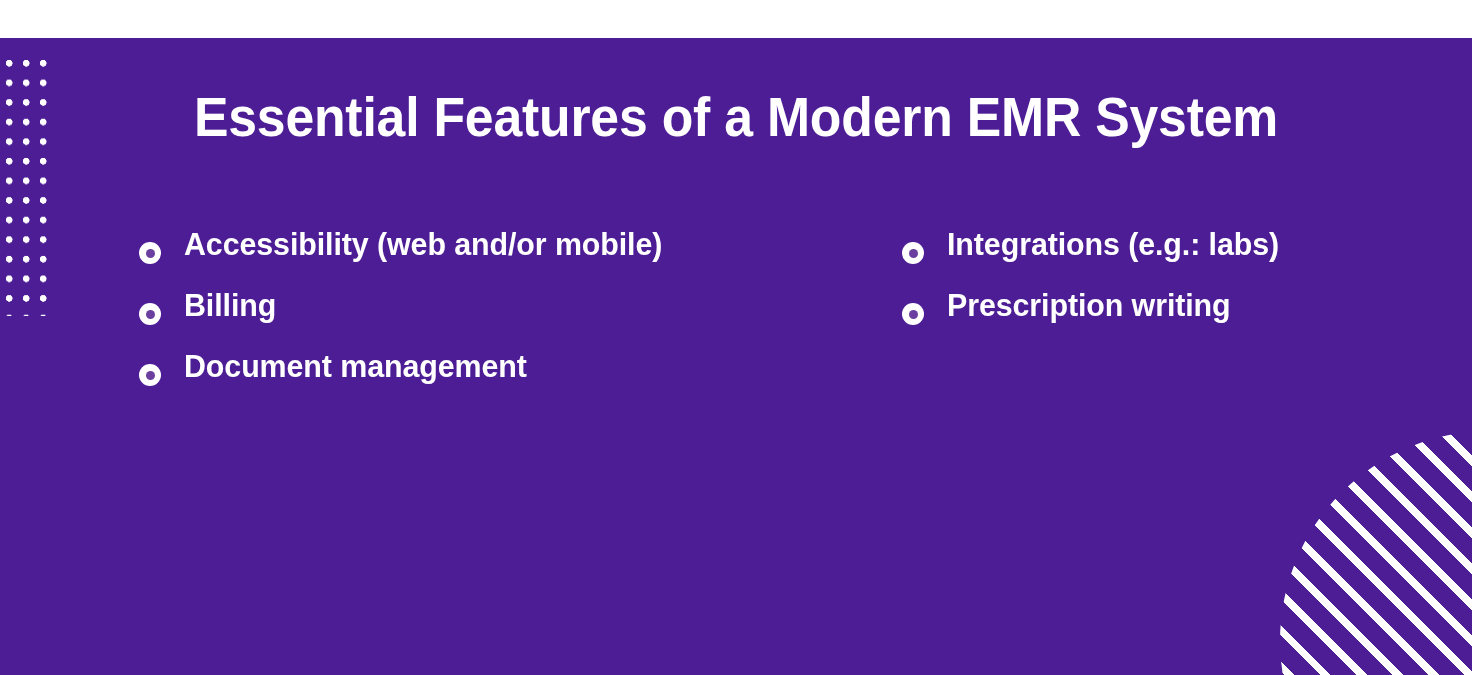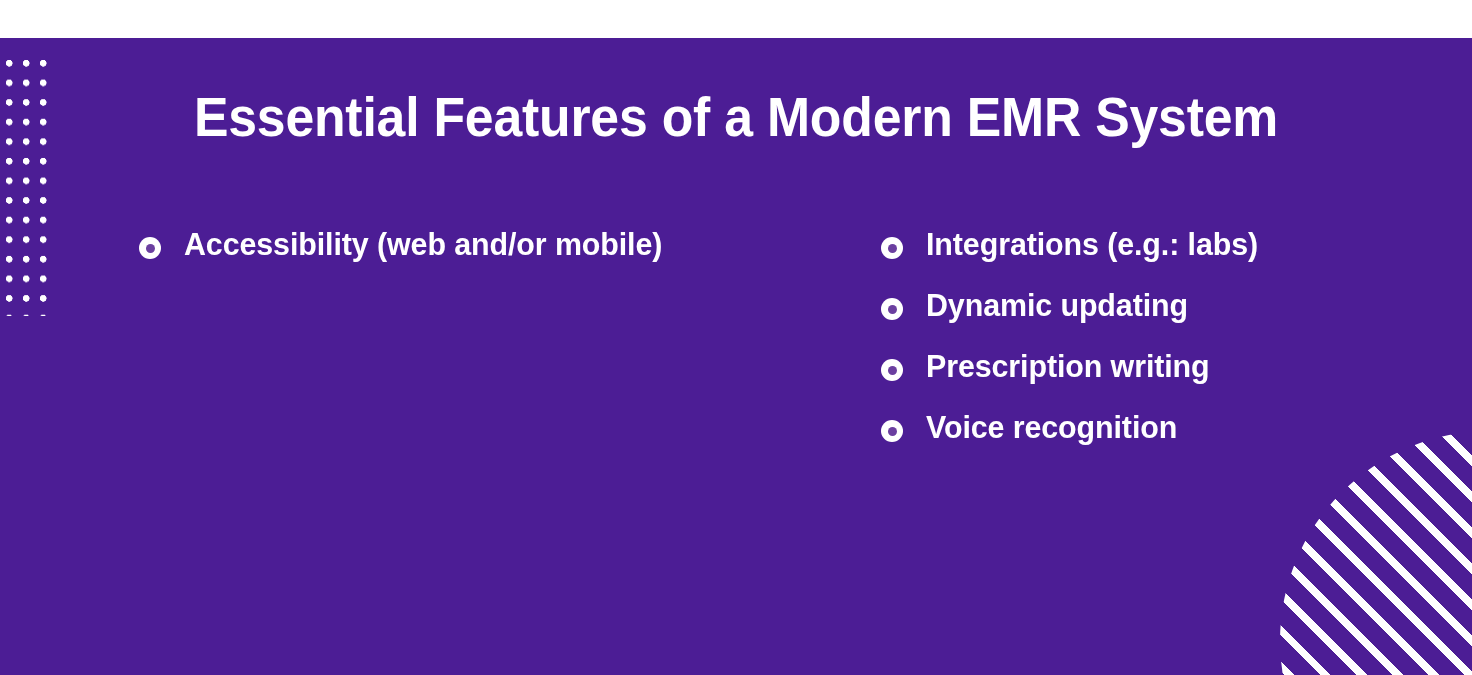--- a/index.html
+++ b/index.html
@@ -84,25 +84,25 @@
     left: 0;
     top: 186px;
     width: 1472px;
     height: 420px;
   }
   .column {
     position: absolute;
     top: 0;
   }
   #column-left  { left: 139px; width: 640px; }
-  #column-right { left: 881px; width: 545px; }
+  #column-right { left: 902px; width: 545px; }
 
   .bullet-item {
     display: flex;
-    align-items: center;
+    align-items: flex-end;
     margin-bottom: 21px;
   }
   .bullet-marker {
     flex: 0 0 auto;
     width: 22px;
     height: 22px;
     border-radius: 50%;
     background: #ffffff;
     margin-top: 8px;
     margin-right: 23px;
@@ -145,46 +145,46 @@
   <div id="columns">
 
     <div class="column" id="column-left">
 
       <div class="bullet-item">
         <span class="bullet-marker"></span>
         <span class="bullet-text">Accessibility (web and/or mobile)</span>
       </div>
 
 
+      <div class="bullet-item">
+        <span class="bullet-marker"></span>
+        <span class="bullet-text">Billing</span>
+      </div>
 
+      <div class="bullet-item">
+        <span class="bullet-marker"></span>
+        <span class="bullet-text">Document management</span>
+      </div>
 
 
 
     </div>
 
     <div class="column" id="column-right">
 
       <div class="bullet-item">
         <span class="bullet-marker"></span>
         <span class="bullet-text">Integrations (e.g.: labs)</span>
       </div>
 
 
-      <div class="bullet-item">
-        <span class="bullet-marker"></span>
-        <span class="bullet-text">Dynamic updating</span>
-      </div>
 
 
       <div class="bullet-item">
         <span class="bullet-marker"></span>
         <span class="bullet-text">Prescription writing</span>
       </div>
 
-      <div class="bullet-item">
-        <span class="bullet-marker"></span>
-        <span class="bullet-text">Voice recognition</span>
-      </div>
 
     </div>
 
   </div>
 </div>
 
 </body></html>

